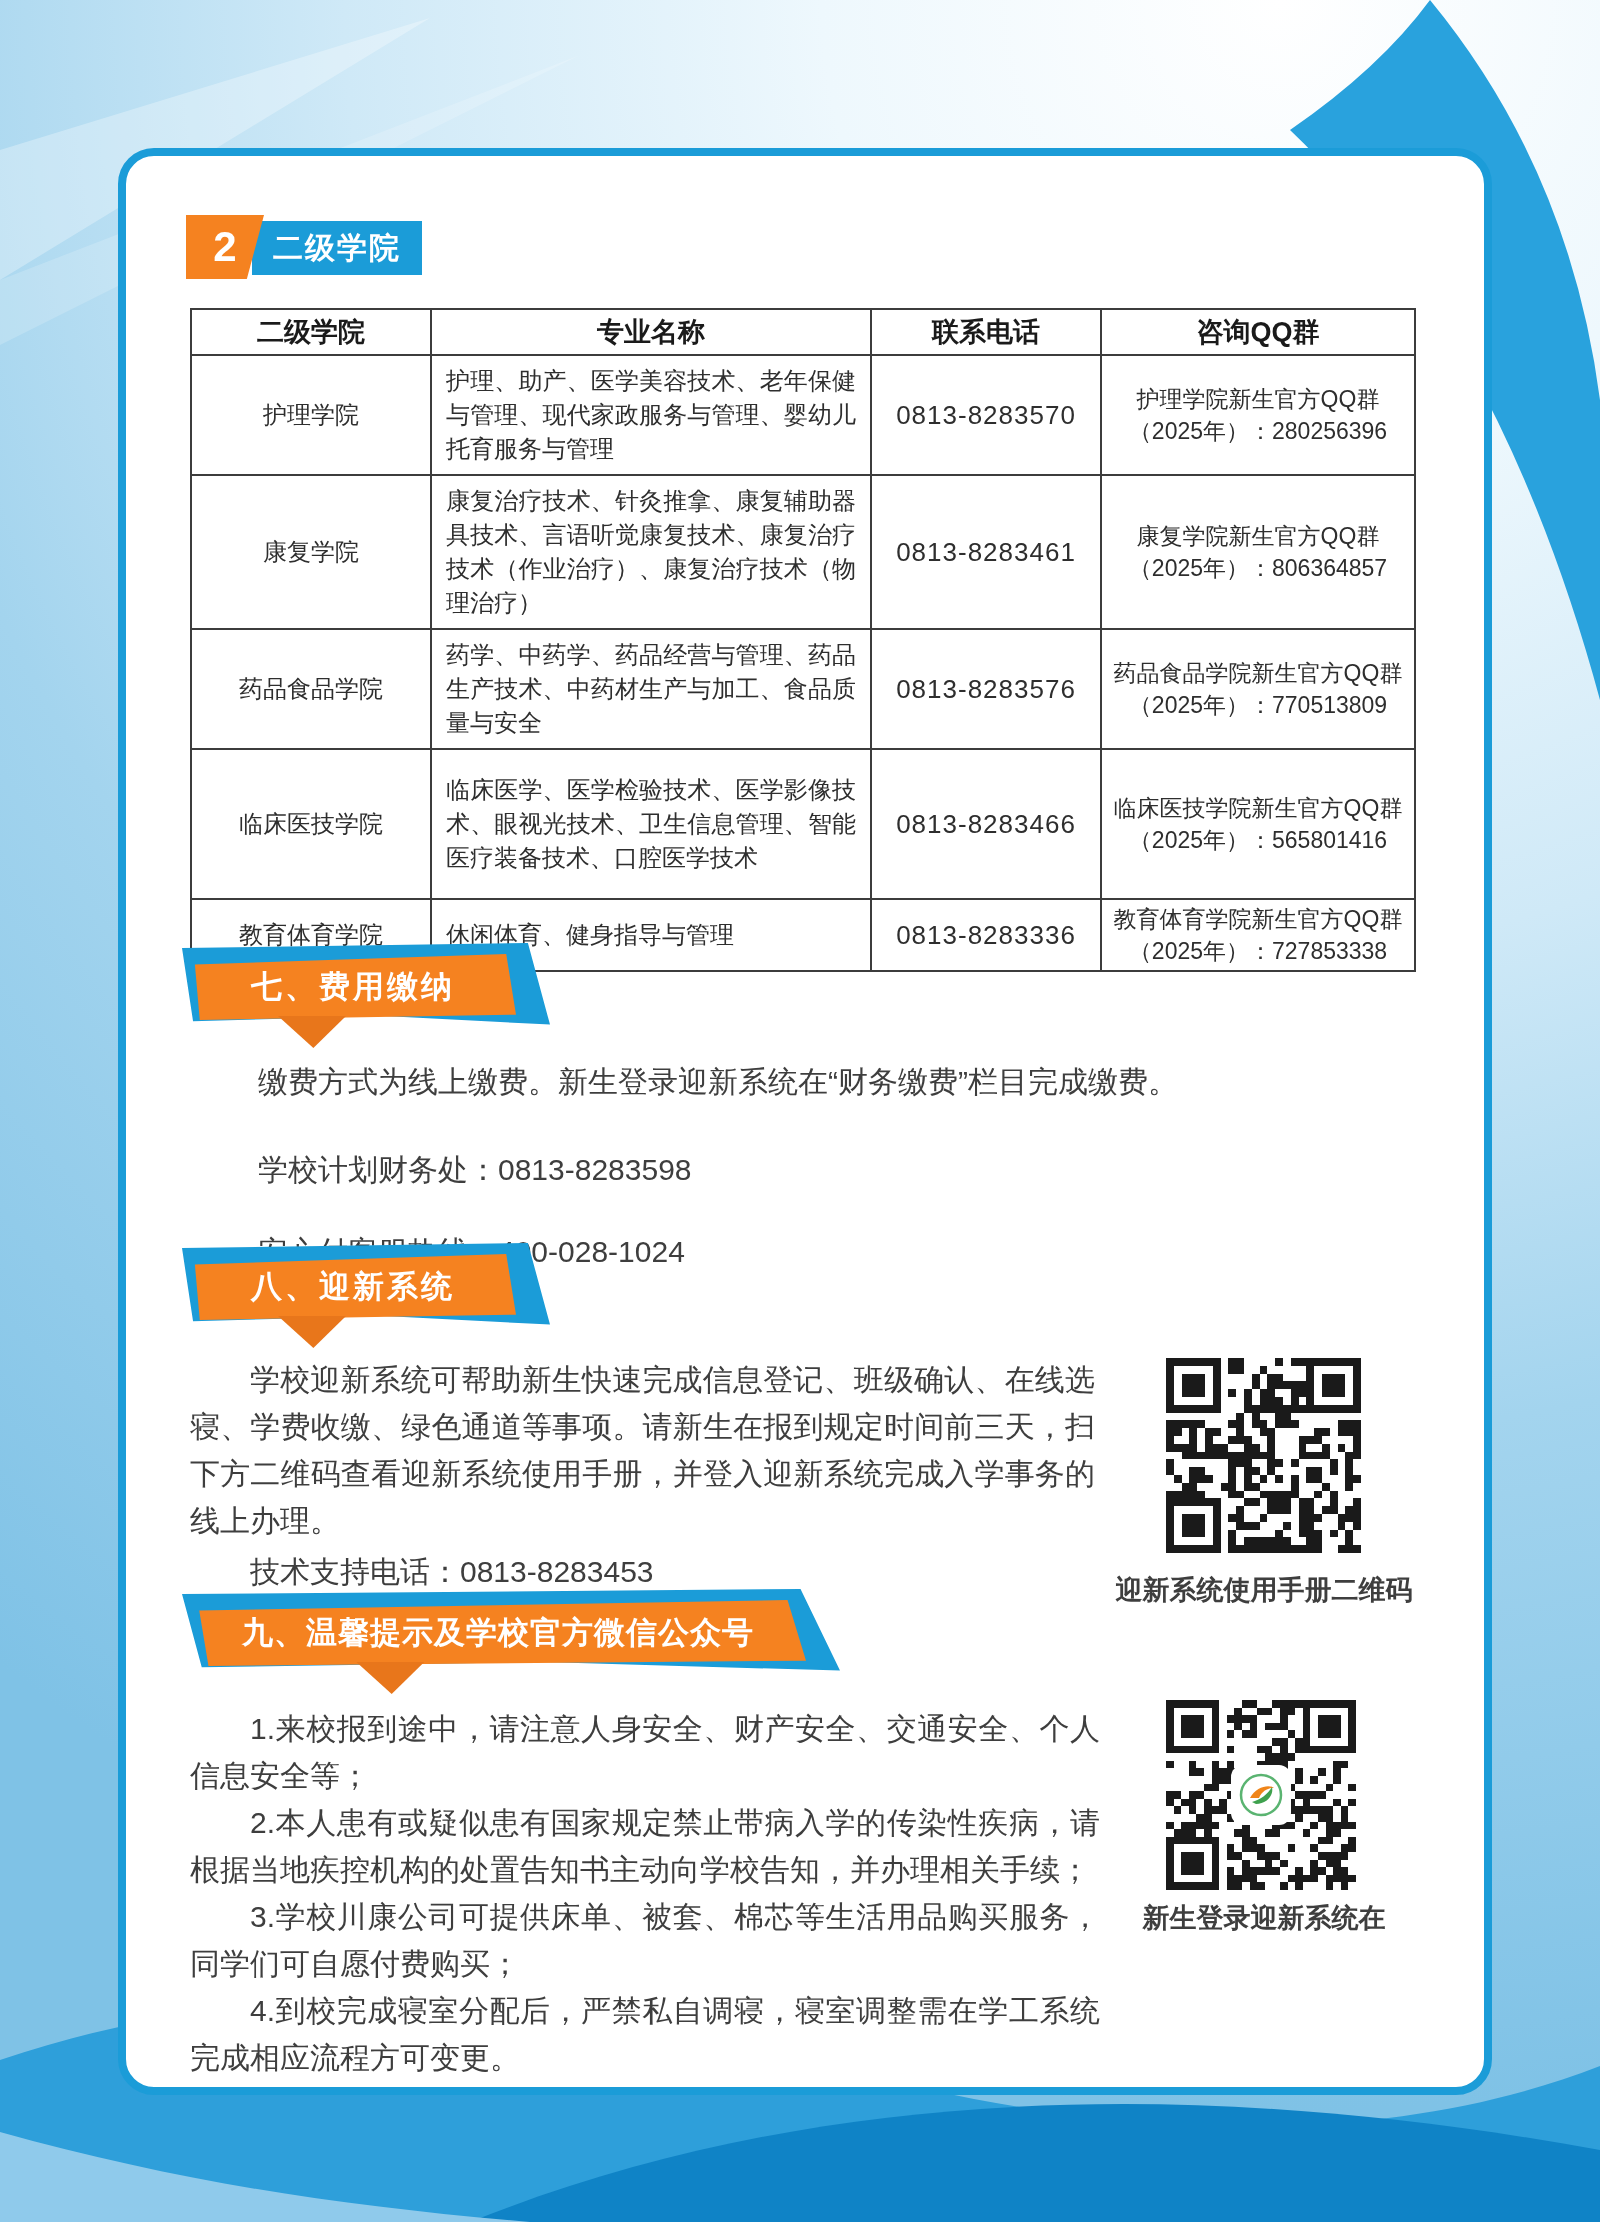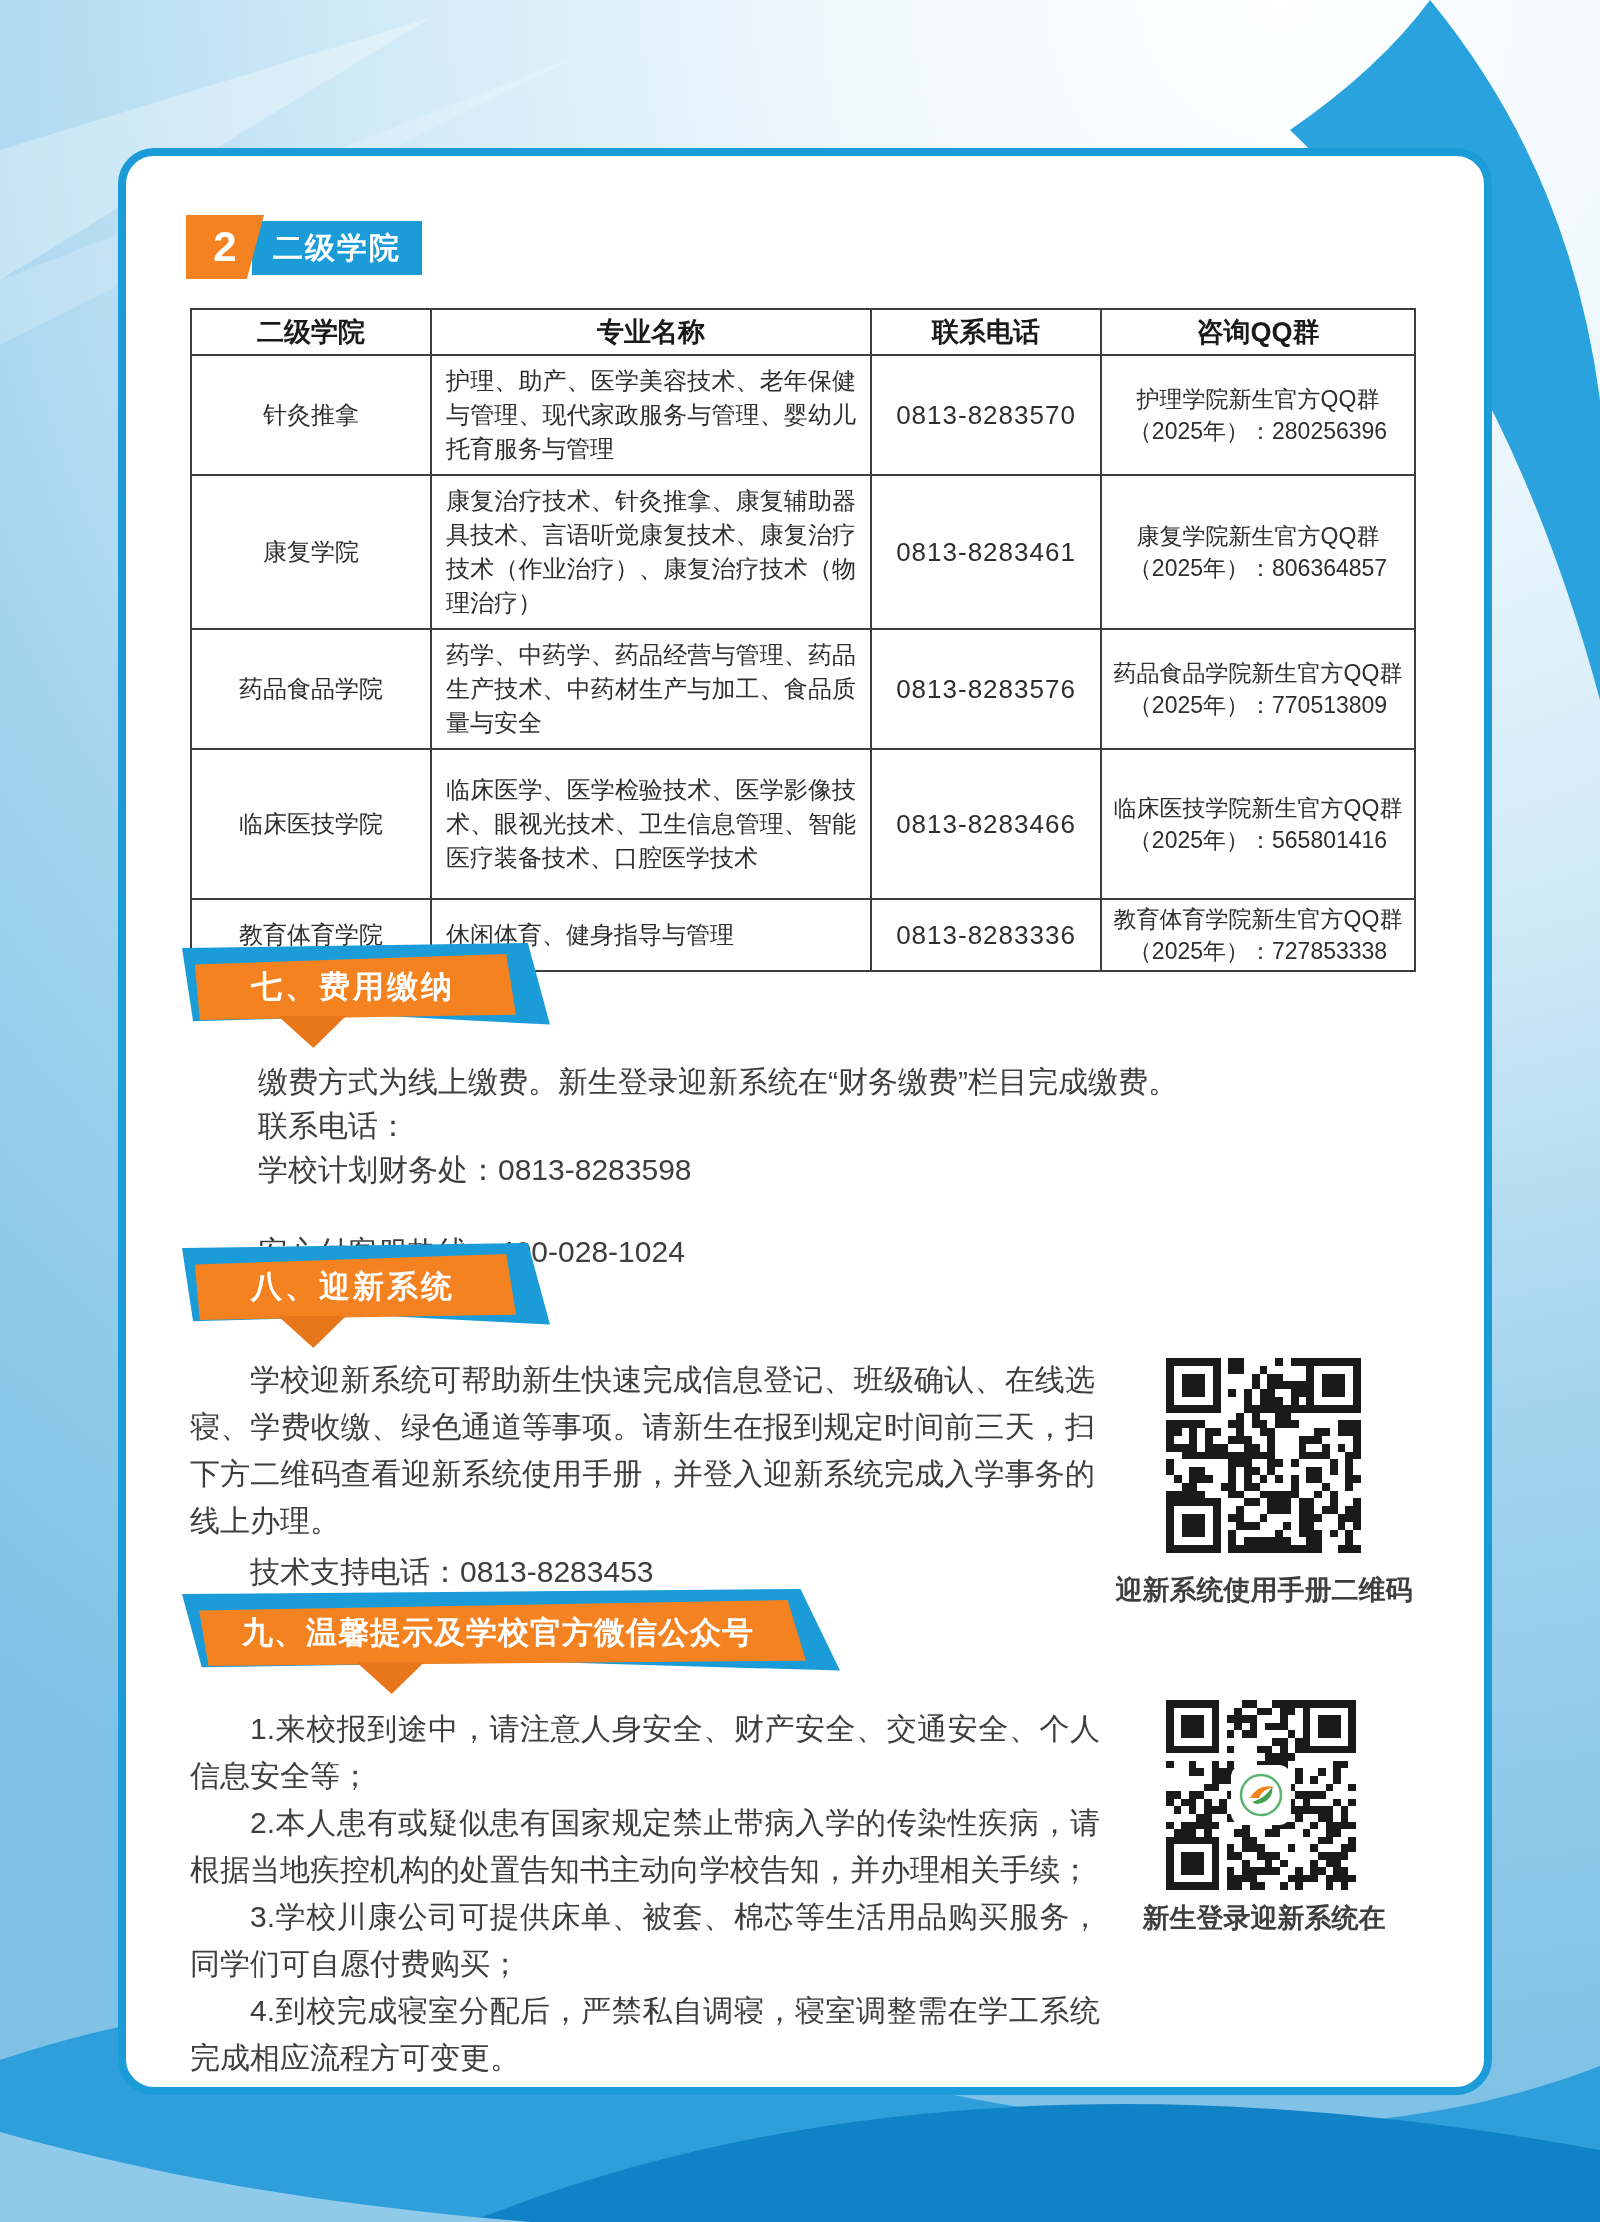--- a/index.html
+++ b/index.html
@@ -96,21 +96,21 @@
           <col style="width:314px">
         </colgroup>
       <tbody>
           <tr>
         <th>二级学院</th>
         <th>专业名称</th>
         <th>联系电话</th>
         <th>咨询QQ群</th>
       </tr>
       <tr style="height:118px;">
-        <td class="c-college">针灸推拿</td>
+        <td class="c-college">护理学院</td>
         <td class="c-majors">护理、助产、医学美容技术、老年保健与管理、现代家政服务与管理、婴幼儿托育服务与管理</td>
         <td class="c-phone">0813-8283570</td>
         <td class="c-qq">护理学院新生官方QQ群
 （2025年）：280256396</td>
       </tr>
       <tr style="height:150px;">
         <td class="c-college">康复学院</td>
         <td class="c-majors">康复治疗技术、针灸推拿、康复辅助器具技术、言语听觉康复技术、康复治疗技术（作业治疗）、康复治疗技术（物理治疗）</td>
         <td class="c-phone">0813-8283461</td>
         <td class="c-qq">康复学院新生官方QQ群
@@ -140,21 +140,20 @@
     </tbody>
       </table>
   </div>
 
   <div class="abs ribbon" style="left:190px;top:952px;width:326px;">
     <div class="rb-blue"></div>
     <div class="rb-orange">七、费用缴纳</div>
     <div class="rb-tail"></div>
   </div>
   <div class="abs fee-line" style="top:1062px;">缴费方式为线上缴费。新生登录迎新系统在“财务缴费”栏目完成缴费。</div>
-  <div class="abs fee-line" style="top:1106px;">联系电话：</div>
   <div class="abs fee-line" style="top:1150px;">学校计划财务处：0813-8283598</div>
   <div class="abs fee-line" style="top:1232px;">安心付客服热线：400-028-1024</div>
 
   <div class="abs para indent" style="left:190px;top:1356px;width:905px;">学校迎新系统可帮助新生快速完成信息登记、班级确认、在线选寝、学费收缴、绿色通道等事项。请新生在报到规定时间前三天，扫下方二维码查看迎新系统使用手册，并登入迎新系统完成入学事务的线上办理。</div>
   <div class="abs ribbon" style="left:190px;top:1252px;width:326px;">
     <div class="rb-blue"></div>
     <div class="rb-orange">八、迎新系统</div>
     <div class="rb-tail"></div>
   </div>
   <div class="abs para" style="left:190px;top:1548px;width:905px;text-indent:2em;">技术支持电话：0813-8283453</div>

